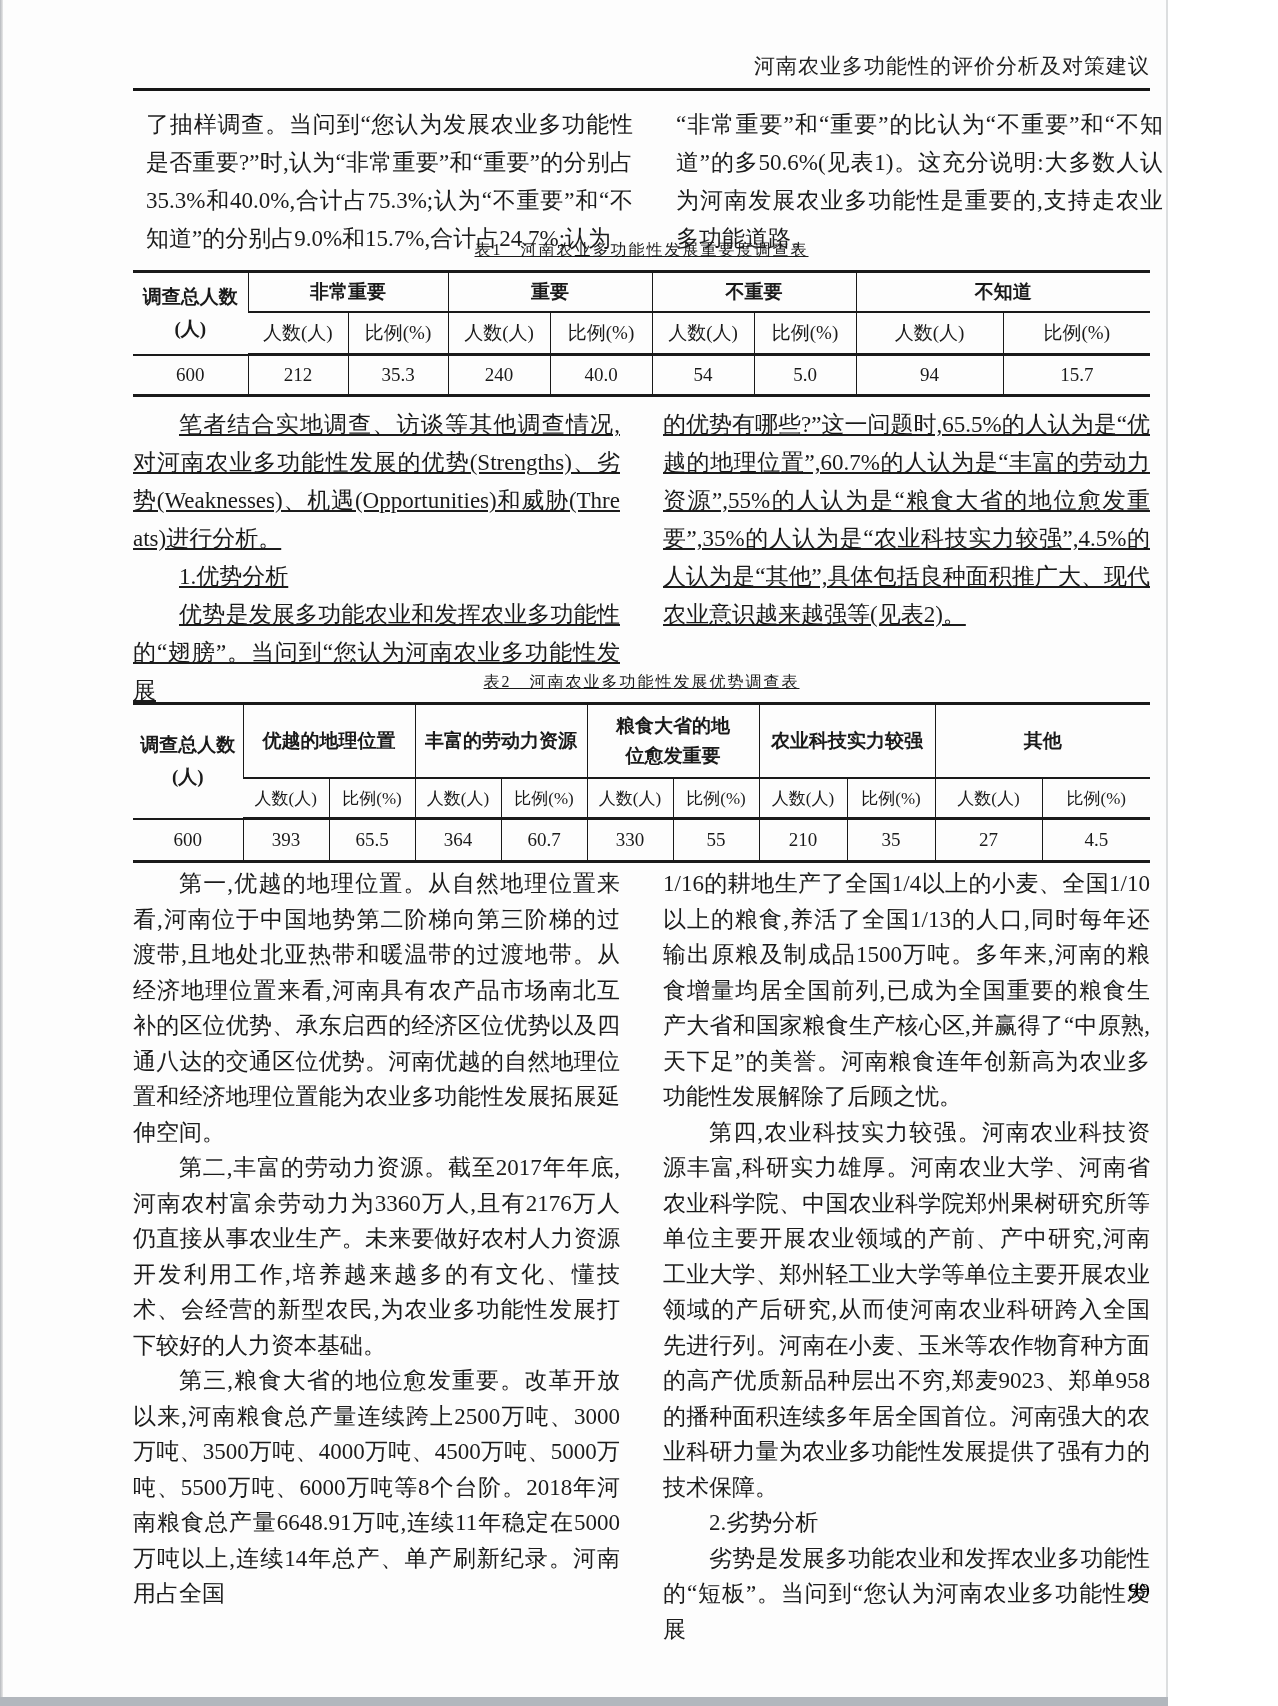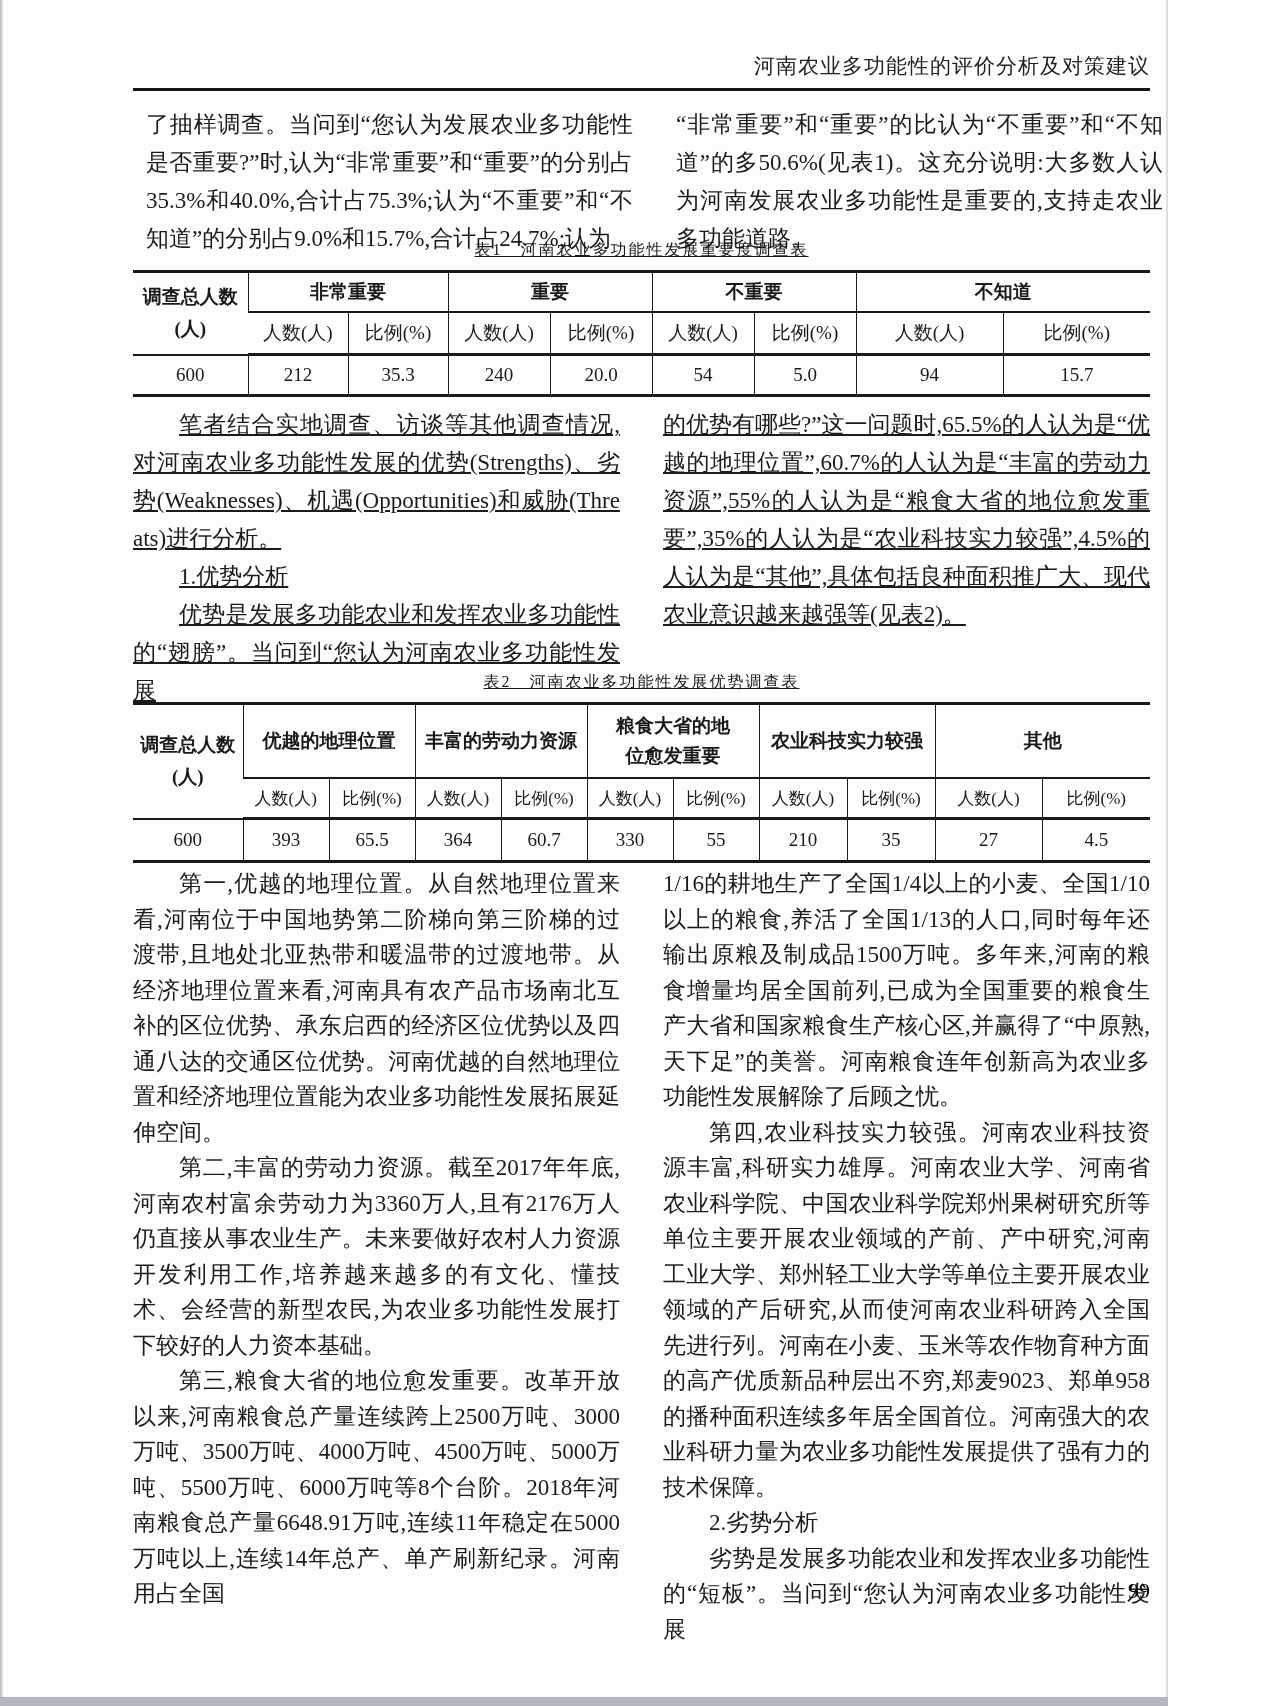--- a/index.html
+++ b/index.html
@@ -112,21 +112,21 @@
         <td>人数(人)</td>
         <td>比例(%)</td>
         <td>人数(人)</td>
         <td>比例(%)</td>
       </tr>
       <tr class="r-data">
         <td>600</td>
         <td>212</td>
         <td>35.3</td>
         <td>240</td>
-        <td>20.0</td>
+        <td>40.0</td>
         <td>54</td>
         <td>5.0</td>
         <td>94</td>
         <td>15.7</td>
       </tr>
     </tbody>
       </table>
   </div>
 
   <div class="content cols sec-mid">

